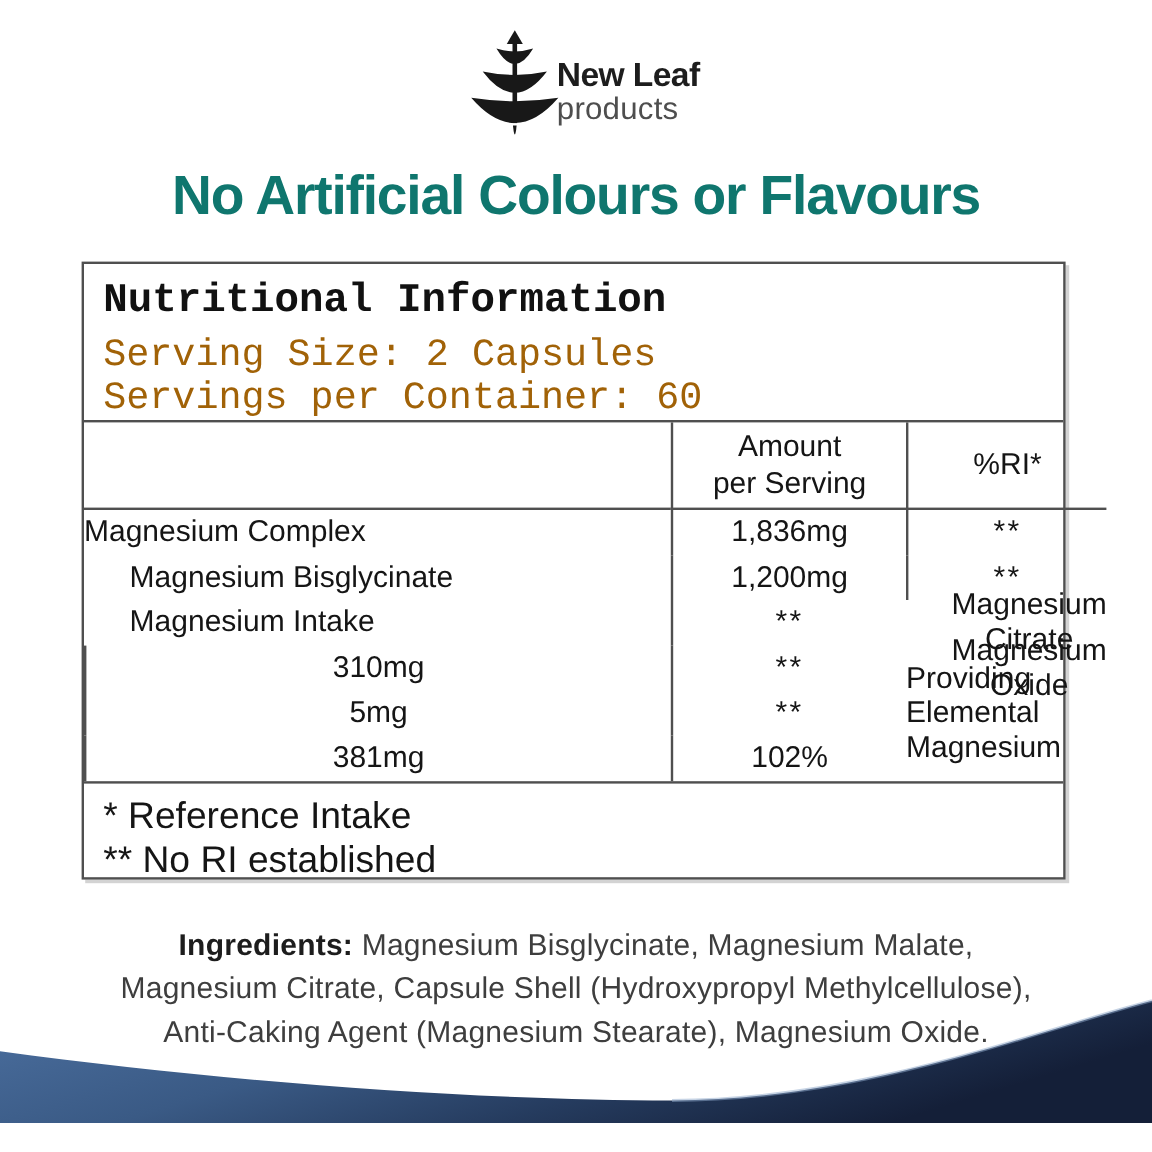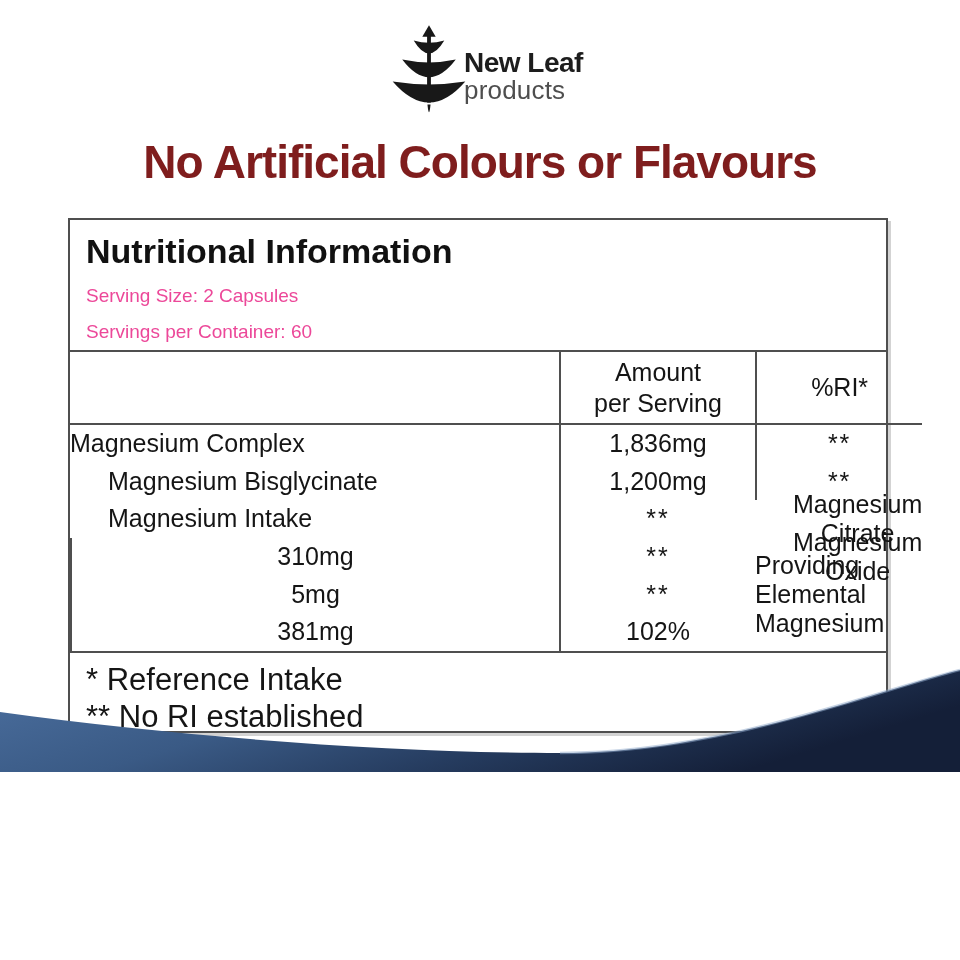--- a/index.html
+++ b/index.html
@@ -1,42 +1,42 @@
 <!DOCTYPE html>
 <html><head>
 <meta charset="utf-8">
 <style>
   * { margin:0; padding:0; box-sizing:border-box; }
   html,body { background:#ffffff; }
   .frame {
-    position:relative; width:960px; height:772px; background:#ffffff;
+    position:relative; width:960px; height:936px; background:#ffffff;
     overflow:hidden; font-family:"Liberation Sans", sans-serif; color:#1a1a1a;
   }
 
   
   .logo-icon { position:absolute; left:386px; top:24px; width:86px; height:96px; }
   .logo-text { position:absolute; left:464px; top:49px; }
   .brand-top { font-size:28px; font-weight:bold; color:#1d1d1d; letter-spacing:-0.5px; line-height:28px; }
   .brand-bottom { font-size:26px; color:#4e4e4e; line-height:25px; margin-top:1px; letter-spacing:0.2px; }
 
   
   .headline {
     position:absolute; top:135px; left:0; width:960px; text-align:center;
-    font-size:46px; font-weight:bold; letter-spacing:-1px; color:#7f1d1d; line-height:54px;
+    font-size:46px; font-weight:bold; letter-spacing:-1px; color:#0f766e; line-height:54px;
   }
 
   
   .nutri-box {
     position:absolute; left:68px; top:218px; width:820px; height:515px;
     border:2px solid #4f4f4f; background:#fff;
     box-shadow:3px 3px 0 rgba(130,130,130,0.35);
   }
-  .tbl-head { height:130px; padding:10px 16px 0 16px; }
+  .tbl-head { height:130px; padding:10px 16px 0 16px;font-family:Liberation Mono, monospace; }
   .tbl-title { font-size:34px; font-weight:bold; color:#111; line-height:42px; margin-bottom:6px; }
-  .tbl-serving { font-size:19px; line-height:36px; color:#ec4899; }
+  .tbl-serving { font-size:32px; line-height:36px; color:#a16207; }
 
   .tbl-mid {
     border-top:2px solid #4f4f4f;
     display:grid;
     grid-template-columns:489px 196px 1fr;
     grid-template-rows:73px repeat(6, 37.6px);
   }
   .cell { display:flex; align-items:center; font-size:25px; color:#151515; }
   .cname { padding-left:0; }
   .cname.sub { padding-left:38px;text-align:center; }
@@ -119,20 +119,25 @@
       <div class="cell c2">381mg</div>
       <div class="cell c3">102%</div>
     </div>
 
     <div class="tbl-foot">
       <div>* Reference Intake</div>
       <div>** No RI established</div>
     </div>
   </div>
 
+  <div class="ingredients">
+    <span class="line"><span class="ing-label">Ingredients:</span><span> Magnesium Bisglycinate, Magnesium Malate,</span></span>
+    <span class="line">Magnesium Citrate, Capsule Shell (Hydroxypropyl Methylcellulose),</span>
+    <span class="line">Anti-Caking Agent (Magnesium Stearate), Magnesium Oxide.</span>
+  </div>
 
   <svg class="wave" viewBox="0 0 960 110" preserveAspectRatio="none" xmlns="http://www.w3.org/2000/svg" aria-hidden="true">
     <defs>
       <linearGradient id="waveGrad" x1="0" y1="0" x2="1" y2="0.35">
         <stop offset="0" stop-color="#4C70A0"></stop>
         <stop offset="0.4" stop-color="#3A5A85"></stop>
         <stop offset="0.7" stop-color="#253B5E"></stop>
         <stop offset="1" stop-color="#141F38"></stop>
       </linearGradient>
     </defs>

